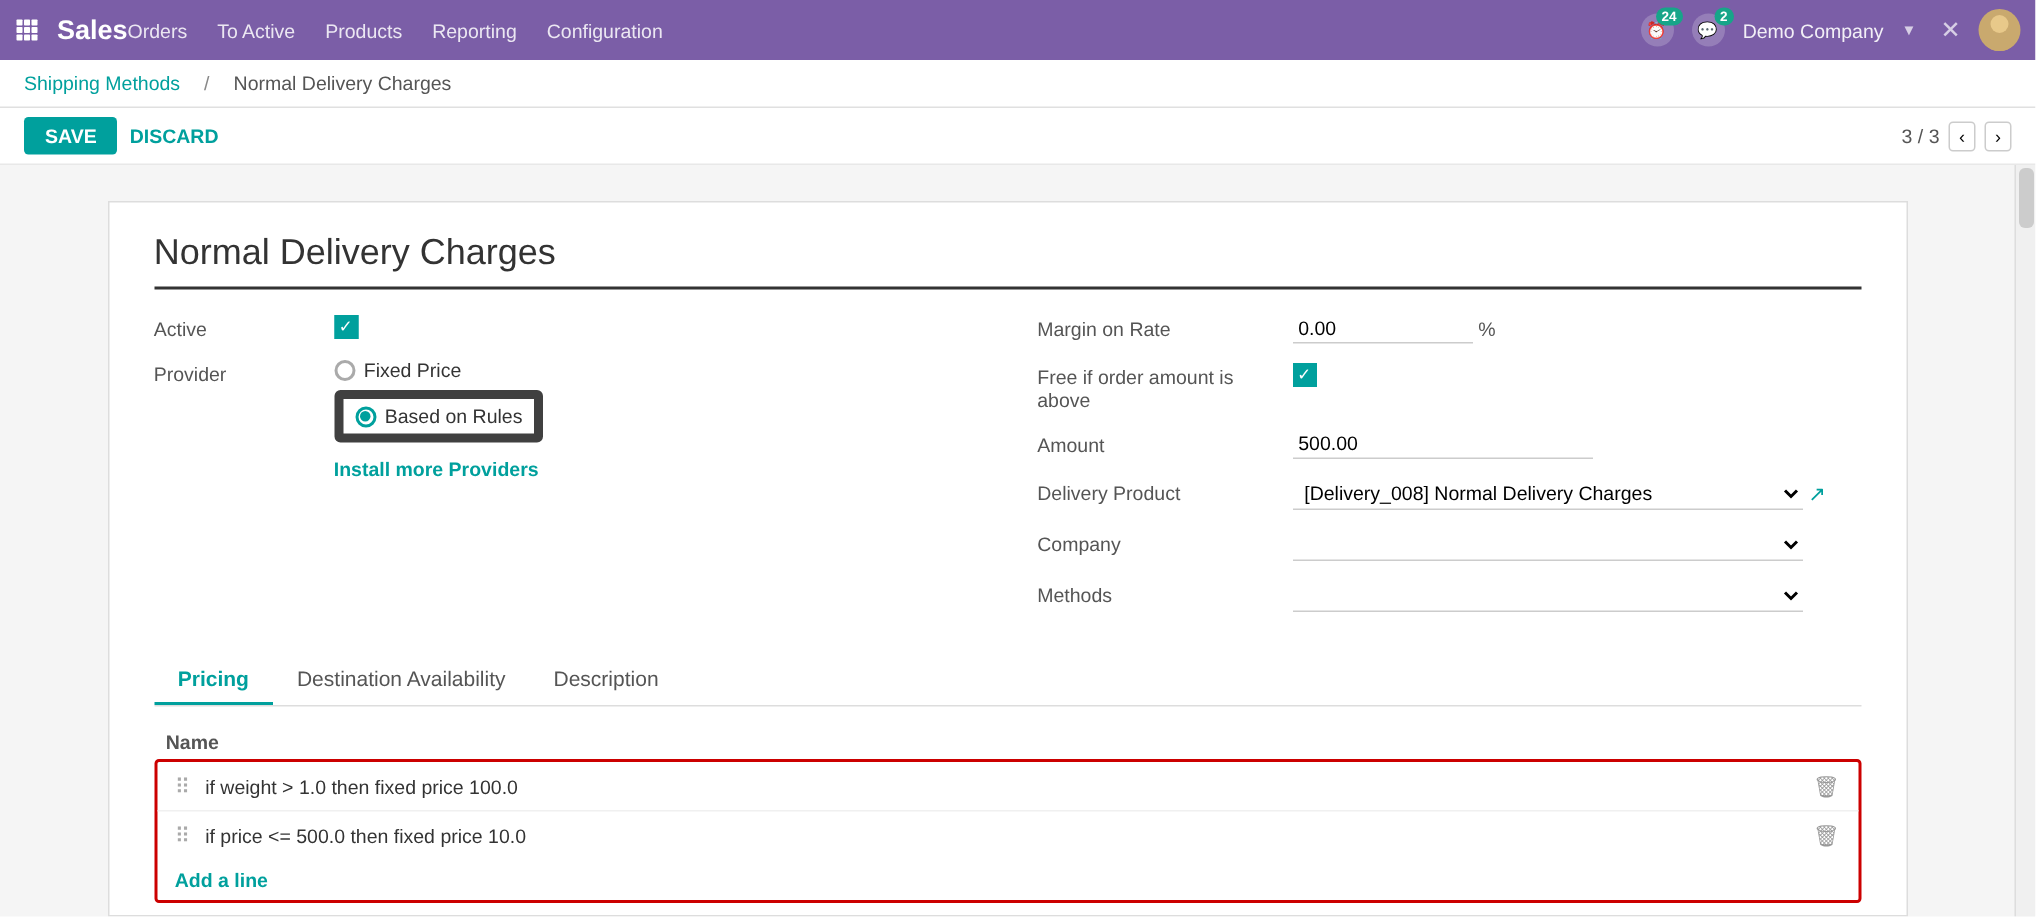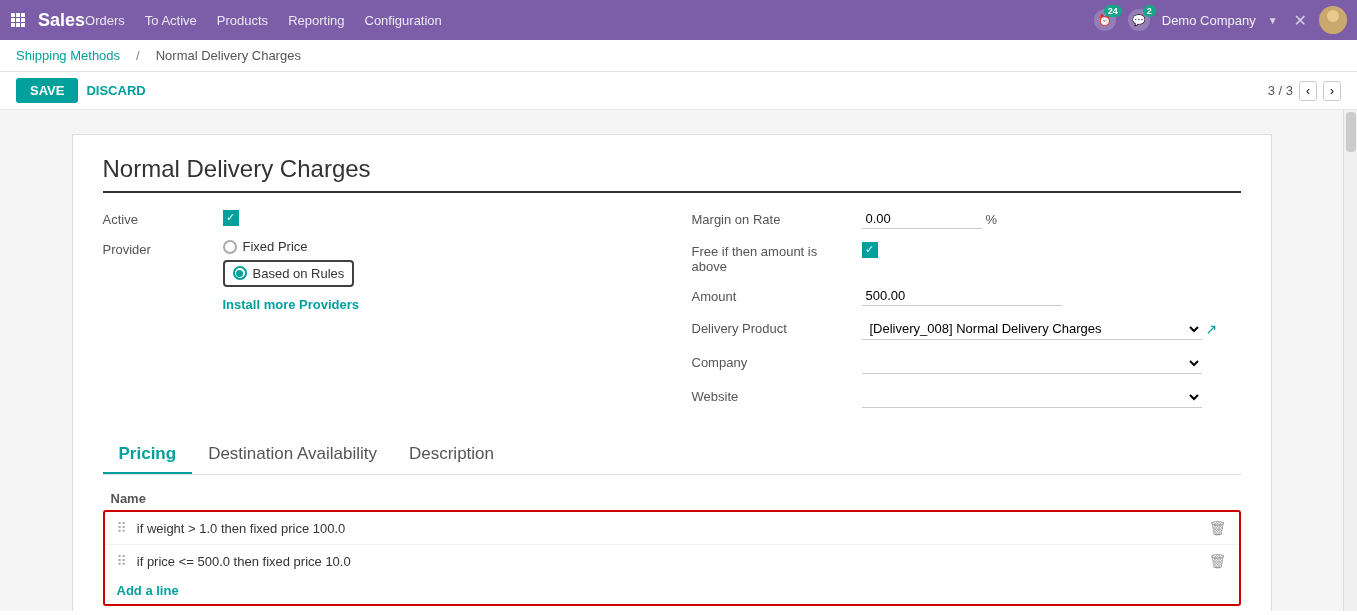--- a/index.html
+++ b/index.html
@@ -165,24 +165,25 @@
     }
     .radio-checked-inner {
       width: 7px;
       height: 7px;
       background: #00a09d;
       border-radius: 50%;
     }
 
     
     .based-on-rules-box {
-      border: 2px solid #404040;
+      border: 6px solid #404040;
       border-radius: 4px;
       padding: 4px 8px;
       display: inline-flex;
+      align-items: center;
       gap: 6px;
     }
 
     .install-link {
       color: #00a09d;
       font-size: 13px;
       cursor: pointer;
       font-weight: bold;
       text-decoration: none;
     }
@@ -226,21 +227,21 @@
     }
 
     
     .tabs-bar {
       display: flex;
       border-bottom: 1px solid #ddd;
       margin-top: 16px;
     }
     .tab {
       padding: 8px 16px;
-      font-size: 17px;
+      font-size: 14px;
       cursor: pointer;
       border-bottom: 2px solid transparent;
       color: #555;
     }
     .tab.active {
       border-bottom: 2px solid #00a09d;
       color: #00a09d;
       font-weight: bold;
     }
 
@@ -415,21 +416,21 @@
             <div class="field-value">
               <div class="input-field-with-suffix">
                 <input type="text" class="input-field" style="width: 120px;" value="0.00">
                 <span class="input-suffix">%</span>
               </div>
             </div>
           </div>
 
           <div class="field-row">
             <span class="field-label field-label-wide">
-              <span>Free if then amount is</span><br>
+              <span>Free if order amount is</span><br>
               <span>above</span>
             </span>
             <div class="field-value">
               <div class="checkbox-checked">✓</div>
             </div>
           </div>
 
           <div class="field-row">
             <span class="field-label field-label-wide">Amount</span>
             <div class="field-value">
@@ -450,21 +451,21 @@
           <div class="field-row">
             <span class="field-label field-label-wide">Company</span>
             <div class="field-value">
               <select class="select-field" style="width:340px;">
                 <option></option>
               </select>
             </div>
           </div>
 
           <div class="field-row">
-            <span class="field-label field-label-wide">Website</span>
+            <span class="field-label field-label-wide">Methods</span>
             <div class="field-value">
               <select class="select-field" style="width:340px;">
                 <option></option>
               </select>
             </div>
           </div>
         </div>
       </div>
 
       <div class="tabs-bar">

